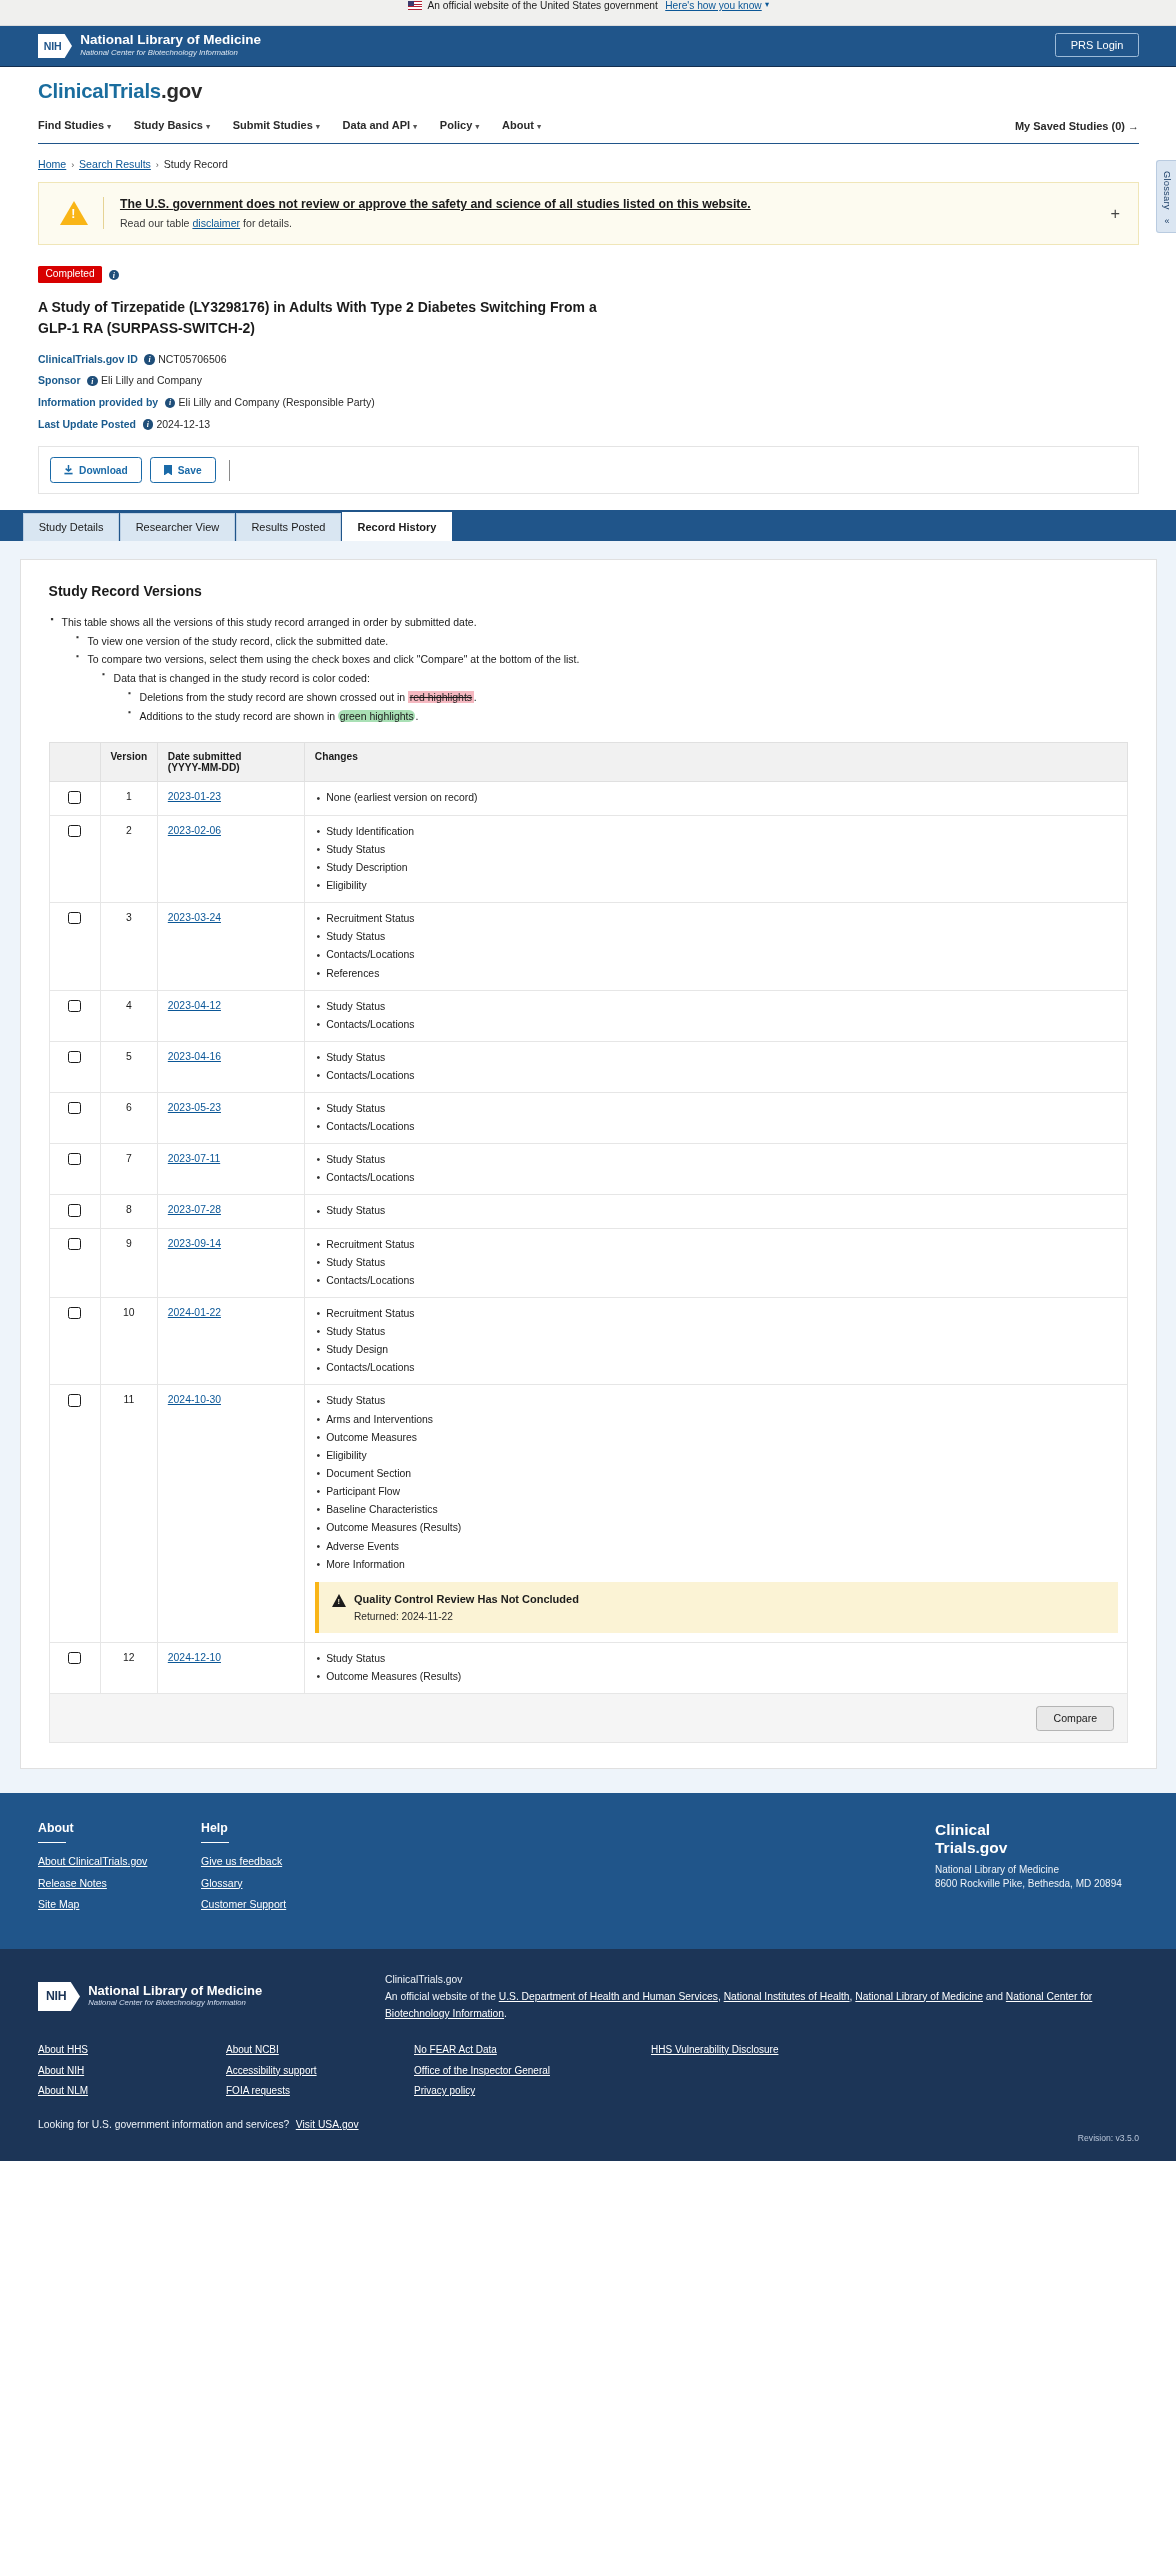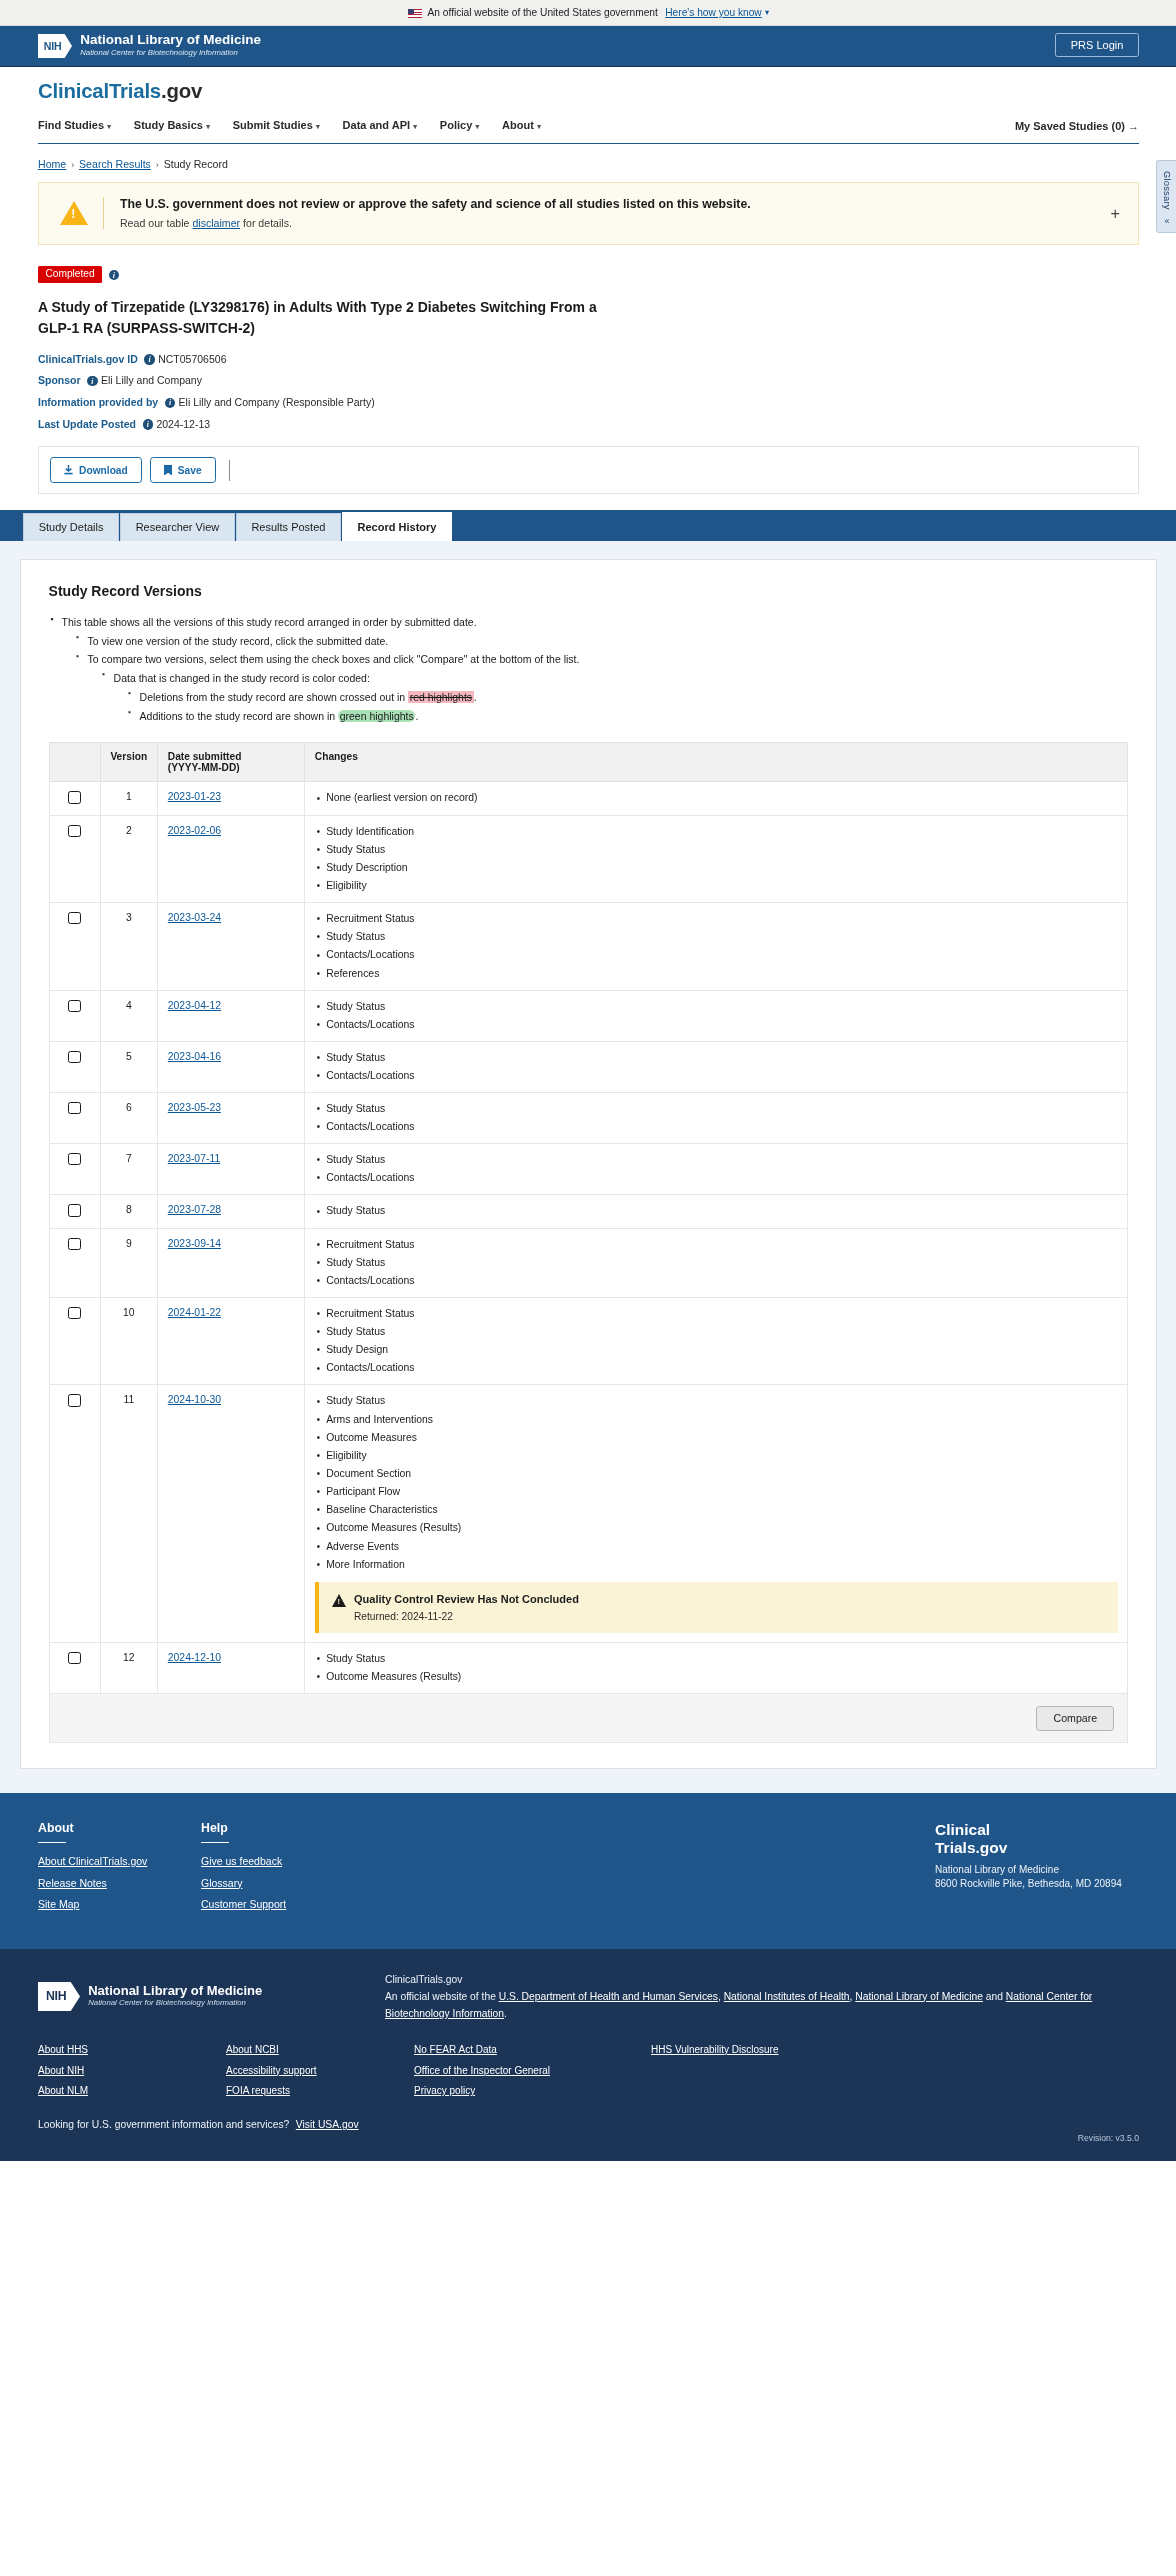--- a/index.html
+++ b/index.html
@@ -11,21 +11,21 @@
     -webkit-font-smoothing: antialiased;
   }
   a { color: #0b5797; }
 
   
   .gov-banner {
     background: #f0f0ee;
     border-bottom: 0.8px solid #dcdcdc;
     height: 26px;
     display: flex;
-    align-items: center;
+    align-items: flex-start;
     justify-content: center;
     font-size: 10.2px;
     color: #1b1b1b;
   }
   .flag-icon {
     width: 14px; height: 9px; margin-right: 5.7px;
     display: inline-block; position: relative; top: 0.8px;
     background:
       linear-gradient(to bottom,
         #b22234 0 1.3px, #fff 1.3px 2.6px, #b22234 2.6px 3.8px,
@@ -127,21 +127,21 @@
   .warn-tri {
     width: 0; height: 0; flex: 0 0 auto;
     border-left: 14px solid transparent; border-right: 14px solid transparent;
     border-bottom: 24.5px solid #f9b517; position: relative; margin: 0 14.7px 0 4.9px;
   }
   .warn-tri::after {
     content: "!"; position: absolute; left: -2.9px; top: 6.5px;
     font-size: 12.3px; font-weight: 700; color: #fff; line-height: 1;
   }
   .disc-bar { width: 0.8px; background: #e6d394; align-self: stretch; margin-right: 16.3px; }
-  .disc-title { font-size: 12.3px; font-weight: 700; color: #1b1b1b; margin-bottom: 5.7px; }
+  .disc-title { font-size: 12.3px; font-weight: 700; color: #1b1b1b; margin-bottom: 5.7px; text-decoration: underline; }
   .disc-sub { font-size: 10.6px; color: #3a3a3a; }
   .disc-sub a { text-decoration: underline; }
   .disc-plus {
     position: absolute; right: 18px; top: 50%; transform: translateY(-50%);
     font-size: 16.3px; color: #444; cursor: pointer; line-height: 1;
   }
 
   
   .study-head { padding: 21px 38px 0 38px; }
   .status-row { display: flex; align-items: center; margin-bottom: 14.7px; }

